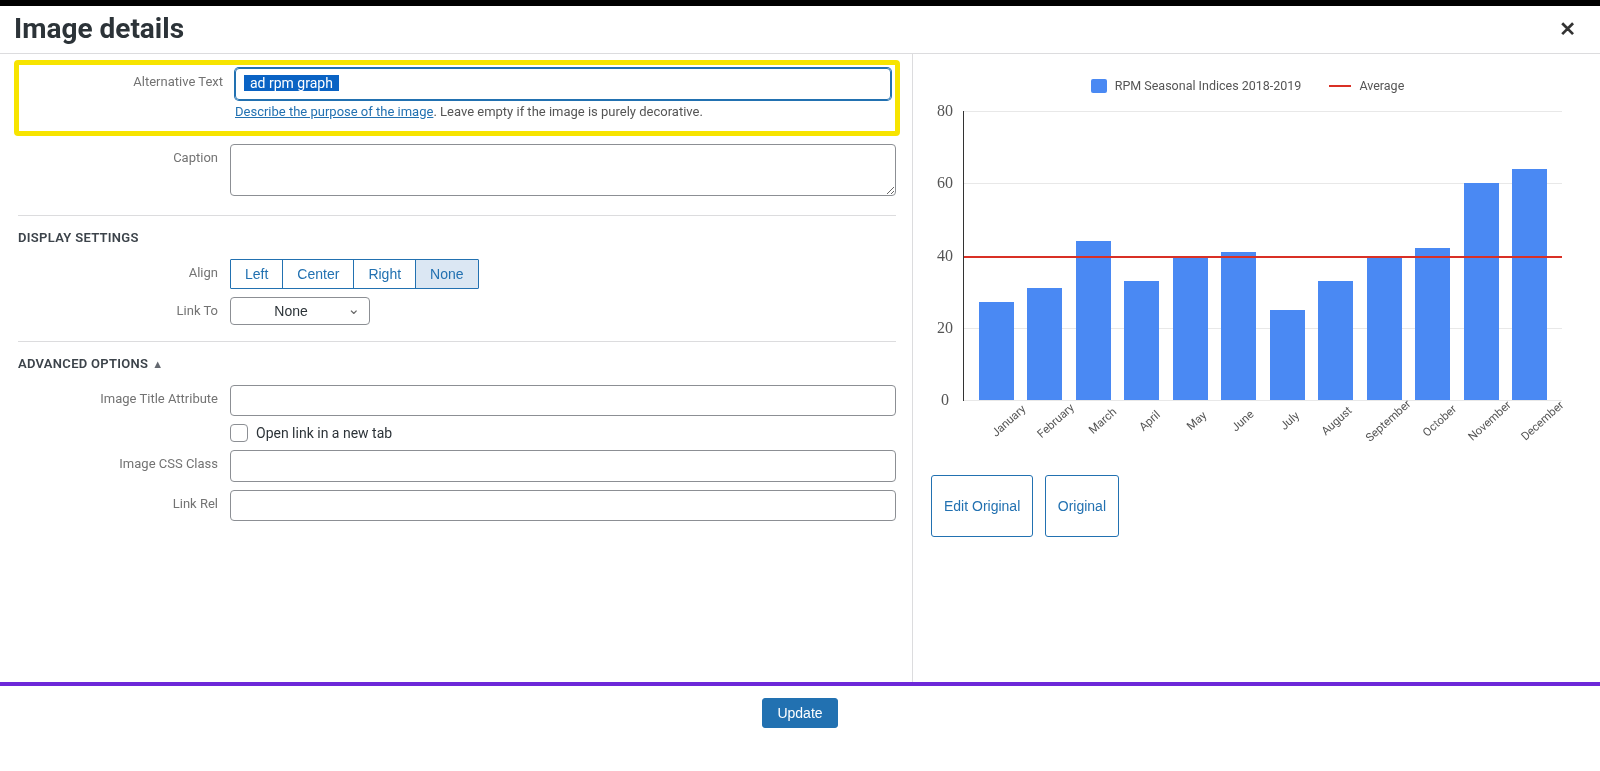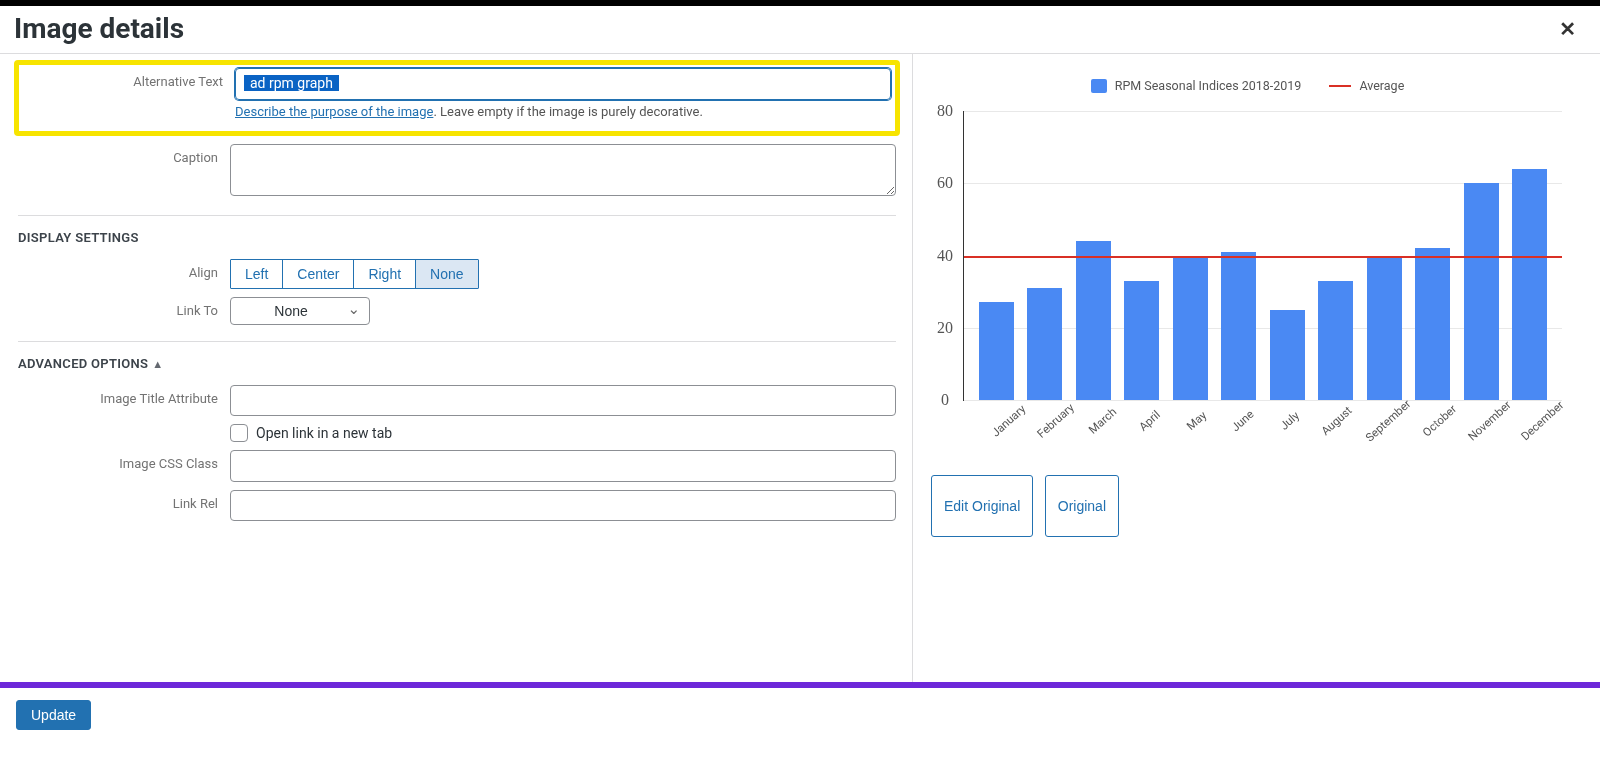--- a/index.html
+++ b/index.html
@@ -175,24 +175,24 @@
       gap: 8px;
     }
     .checkbox {
       width: 18px;
       height: 18px;
       border: 1px solid #8c8f94;
       border-radius: 4px;
       background: #fff;
     }
     .footer {
-      border-top: 6px solid #6d28d9;
+      border-top: 4px solid #6d28d9;
       padding: 12px 16px;
       display: flex;
-      justify-content: flex-start;
+      justify-content: center;
     }
     .btn-primary {
       background: #2271b1;
       color: #fff;
       border: 1px solid #2271b1;
       border-radius: 3px;
       padding: 6px 14px;
       font-size: 14px;
       cursor: pointer;
     }

